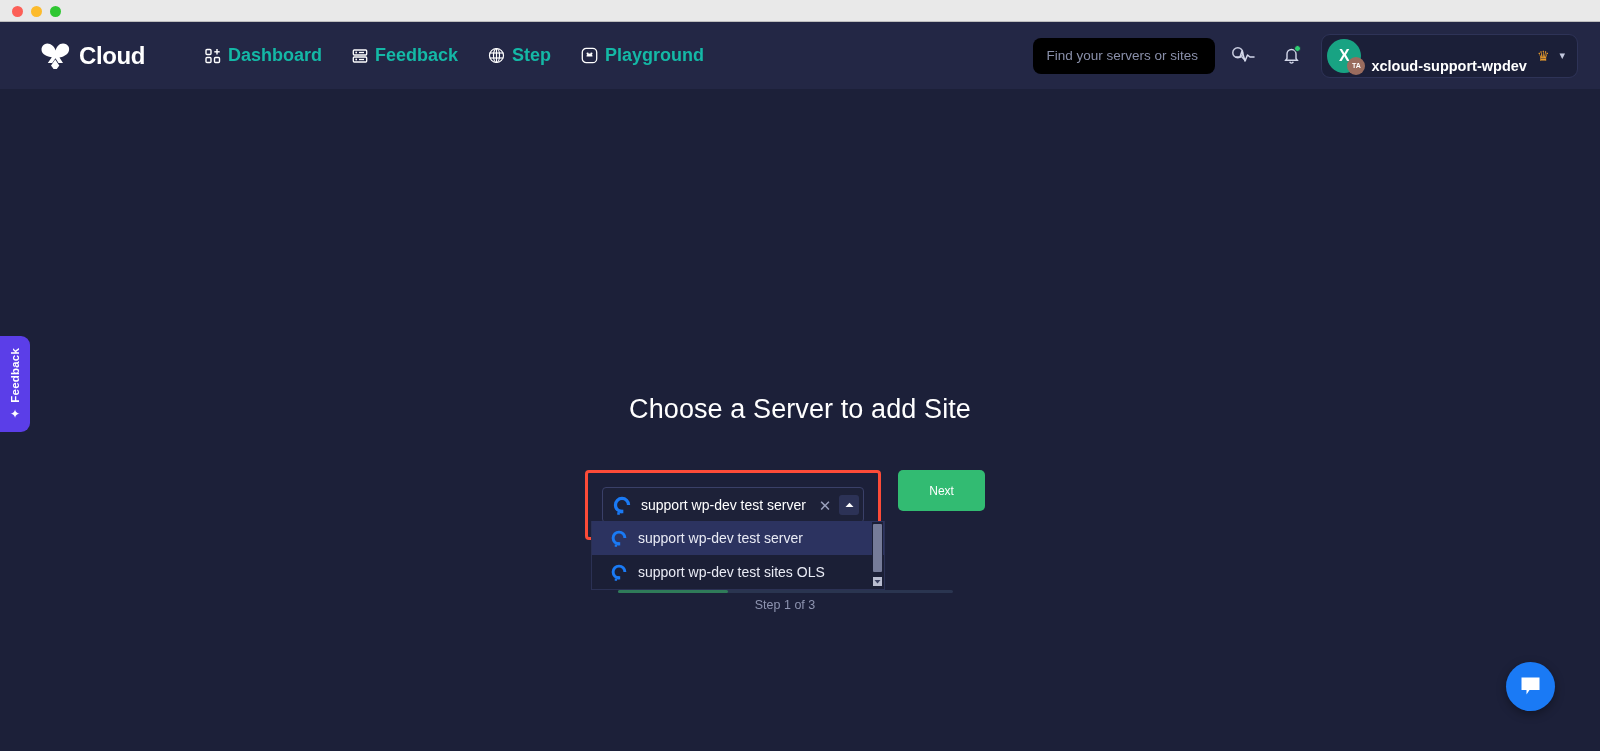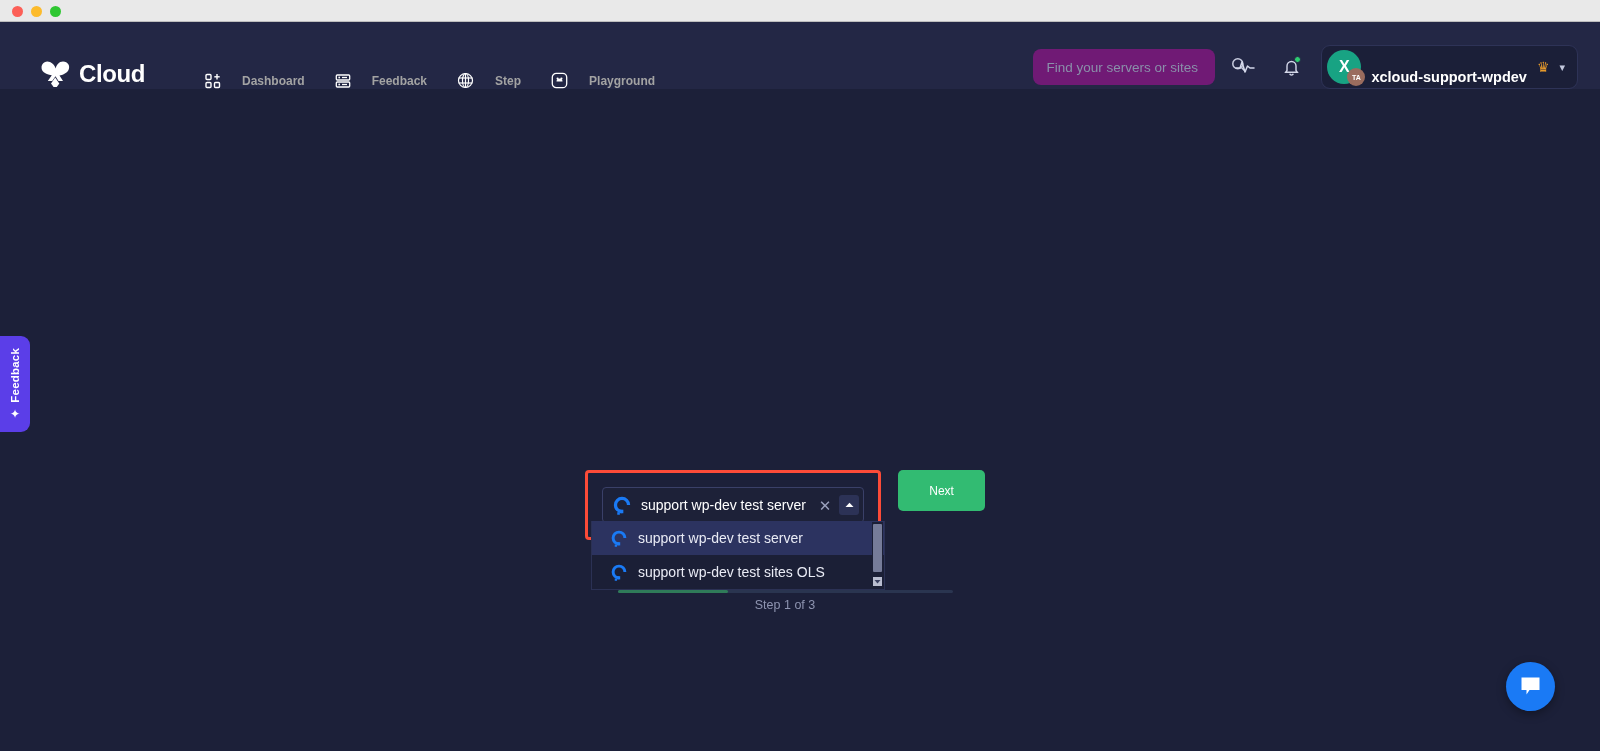--- a/index.html
+++ b/index.html
@@ -29,45 +29,45 @@
     width: 1600px; height: 729px;
     background: #1c2039;
     overflow: hidden;
   }
 
   
   #topnav {
     position: relative;
     height: 67px;
     background: #232745;
-    display: flex; align-items: flex-end;
+    display: flex; align-items: center;
     padding: 0 22px 0 38px;
   }
   #brand { display: flex; align-items: center; gap: 7px; margin-right: 60px; }
   #brand .logo-mark { width: 34px; height: 30px; display: block; }
   #brand .logo-text {
     color: #ffffff; font-size: 24px; font-weight: bold;
     letter-spacing: -0.4px;
   }
 
   #nav-links { display: flex; align-items: center; gap: 30px; }
   .nav-item {
-    display: flex; align-items: center; gap: 21px;
-    color: #a3a3a3; font-size: 12px; font-weight: bold;
+    display: flex; align-items: center; gap: 7px;
+    color: #14b8a6; font-size: 18px; font-weight: bold;
     cursor: pointer; white-space: nowrap;
   }
   .nav-item svg { display: block; }
 
   #nav-right {
     margin-left: auto;
     display: flex; align-items: center; gap: 14px;
   }
   #search-box {
     width: 182px; height: 36px;
-    background: #701a75;
+    background: #000000;
     border-radius: 8px;
     display: flex; align-items: center;
     padding: 0 13px;
     gap: 8px;
   }
   #search-box input {
     flex: 1; border: none; outline: none; background: transparent;
     color: #8a90aa; font-size: 13.5px;
     font-family: "Liberation Sans", sans-serif;
   }
@@ -379,20 +379,21 @@
     </div>
   </div>
 
   <div id="feedback-tab">
     <span class="fb-label">Feedback</span>
     <span class="fb-spark">✦</span>
   </div>
 
   <div id="main">
 
+    <div id="page-title">Choose a Server to add Site</div>
 
     <div id="wizard">
 
       <div id="select-row">
 
         <div id="select-highlight">
           <div id="server-select">
             <svg class="do-icon" viewBox="0 0 24 24">
               <path d="M12 2.2 A9.8 9.8 0 0 0 12 21.8 v-3.9 a5.9 5.9 0 1 1 5.9-5.9 h3.9 A9.8 9.8 0 0 0 12 2.2 Z" fill="#1a7af5"></path>
               <rect x="9.3" y="17.6" width="4.3" height="4.3" fill="#1a7af5"></rect>

